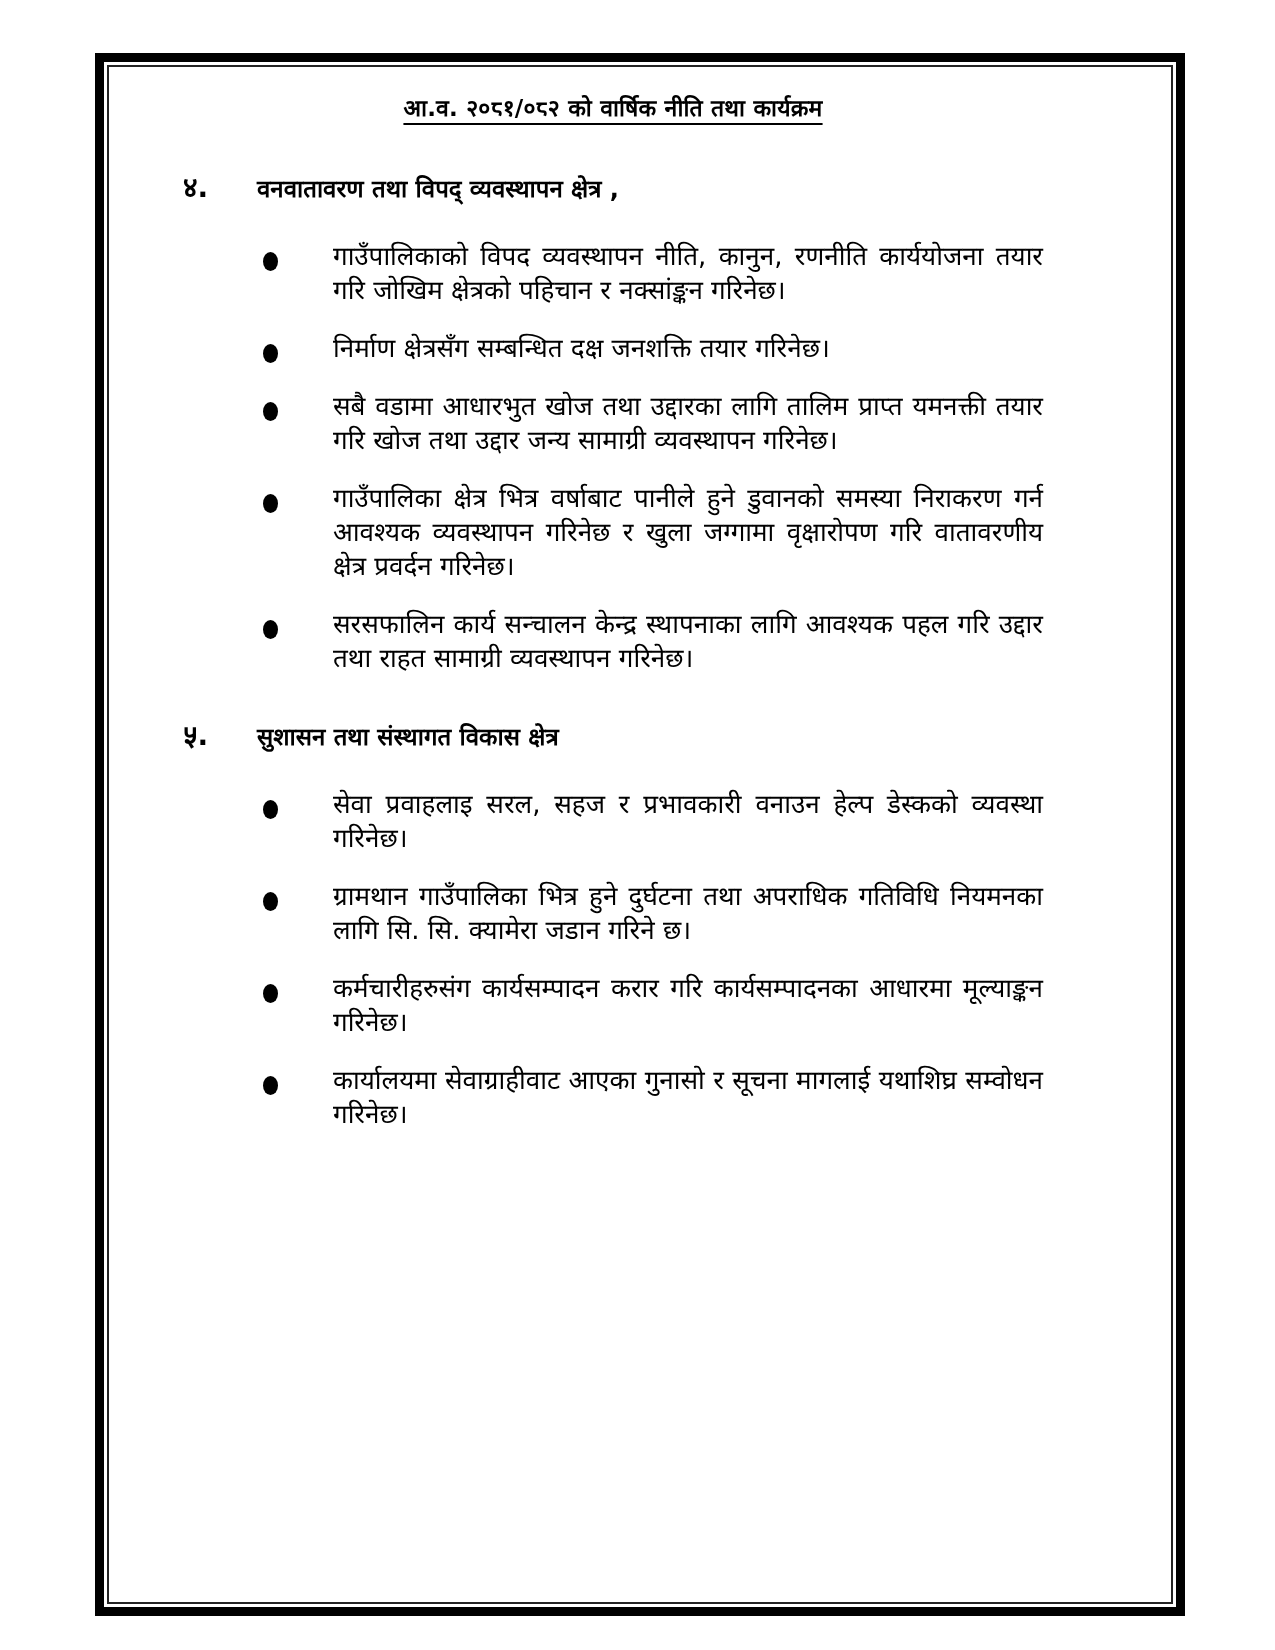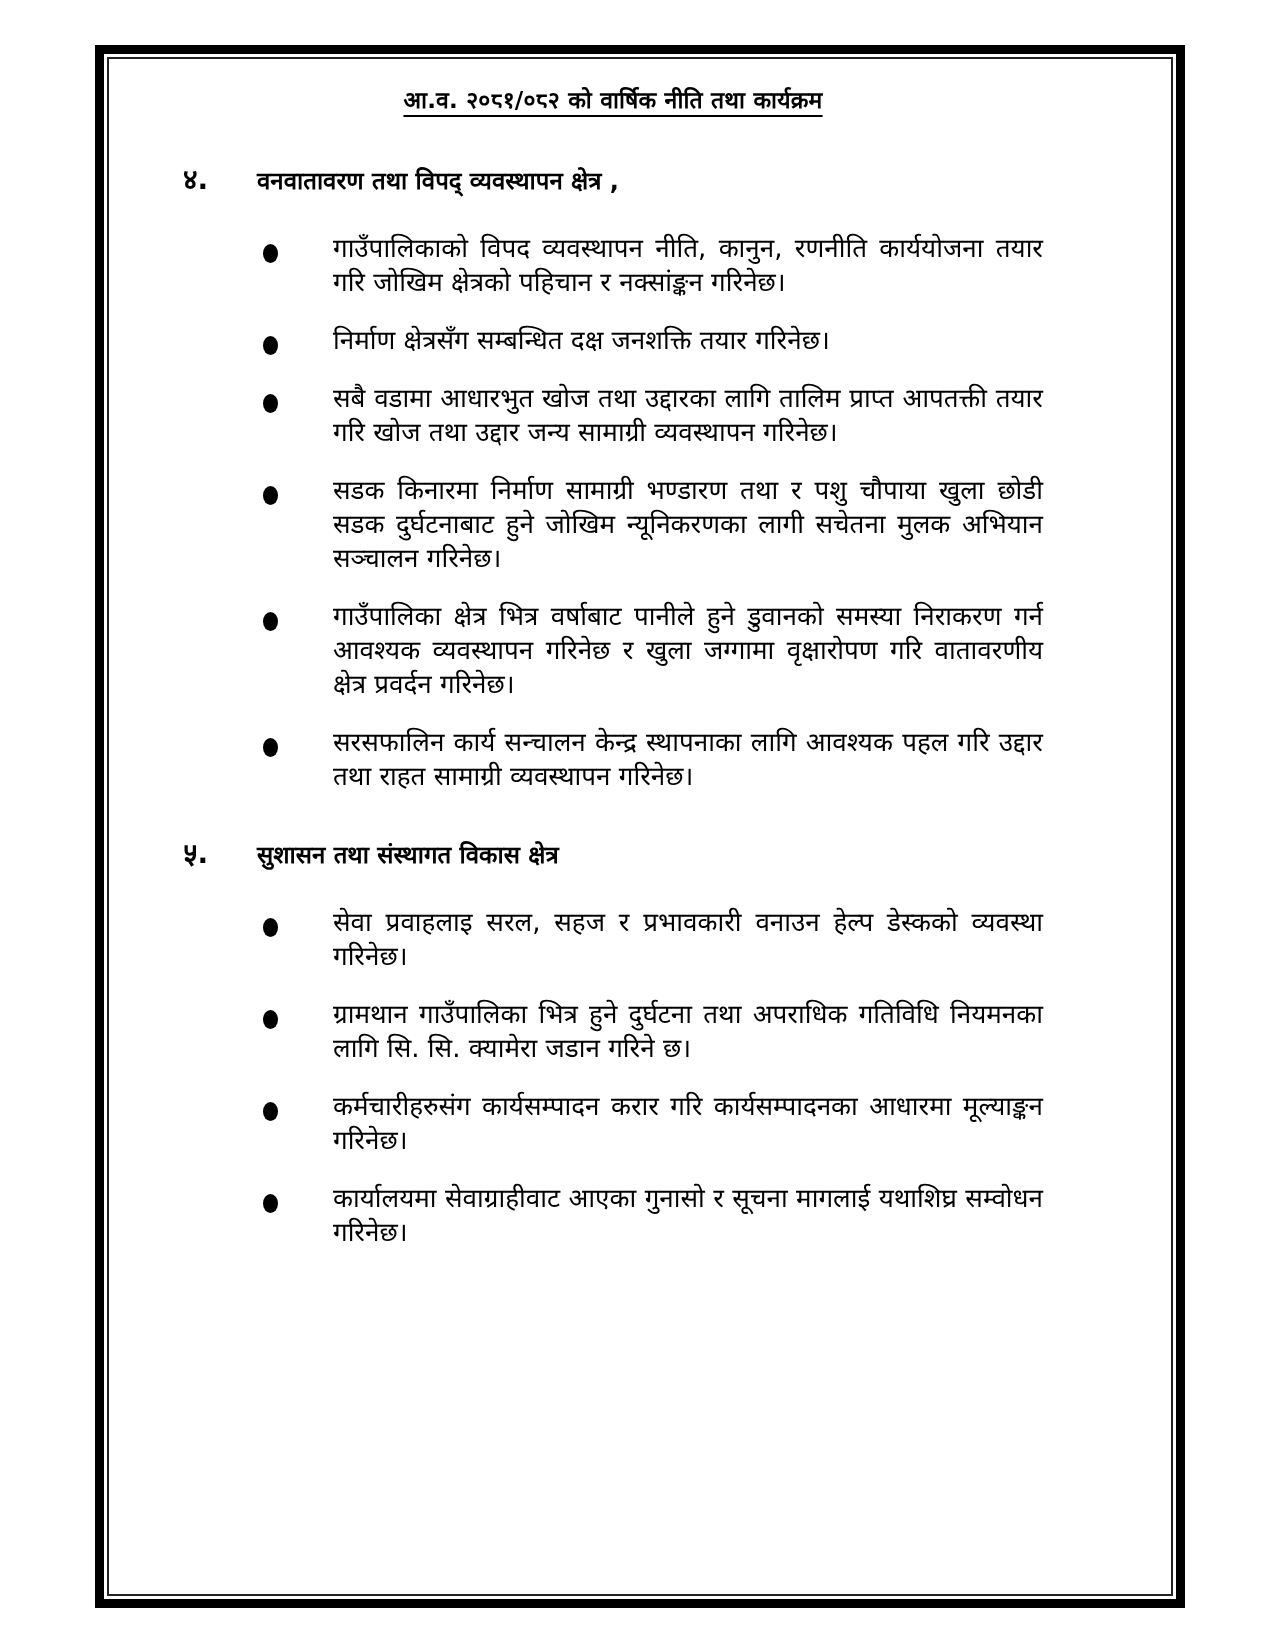--- a/index.html
+++ b/index.html
@@ -1,20 +1,20 @@
 <!DOCTYPE html>
 <html lang="ne"><head>
 <meta charset="utf-8">
 <style>
   * { margin:0; padding:0; box-sizing:border-box; }
   html,body { width:1275px; height:1650px; background:#ffffff; overflow:hidden; }
   body { font-family:"DejaVu Sans","Liberation Serif",sans-serif; color:#000; }
 
   .frame-outer{
-    position:absolute; left:95px; top:45px; width:1090px; height:1563px;
+    position:absolute; left:95px; top:53px; width:1090px; height:1563px;
     border:9px solid #000; background:#fff;
   }
   .frame-inner{
     position:absolute; left:3px; top:3px; right:3px; bottom:3px;
     border:2px solid #242424;
     display:flex; flex-direction:column;
     padding:24px 128px 12px 74px;
   }
 
   .doc-header{ text-align:center; margin-bottom:30px; }
@@ -69,27 +69,21 @@
       <div class="bullet-item">
         <span class="bullet-dot">
             <i></i>
           </span>
         <p class="bullet-text">निर्माण क्षेत्रसँग सम्बन्धित दक्ष जनशक्ति तयार गरिनेछ।</p>
       </div>
       <div class="bullet-item">
         <span class="bullet-dot">
             <i></i>
           </span>
-        <p class="bullet-text">सबै वडामा आधारभुत खोज तथा उद्दारका लागि तालिम प्राप्त आपतक्ती तयार गरि खोज तथा उद्दार जन्य सामाग्री व्यवस्थापन गरिनेछ।</p>
-      </div>
-      <div class="bullet-item">
-        <span class="bullet-dot">
-            <i></i>
-          </span>
-        <p class="bullet-text">सडक किनारमा निर्माण सामाग्री भण्डारण तथा र पशु चौपाया खुला छोडी सडक दुर्घटनाबाट हुने जोखिम न्यूनिकरणका लागी सचेतना मुलक अभियान सञ्चालन गरिनेछ।</p>
+        <p class="bullet-text">सबै वडामा आधारभुत खोज तथा उद्दारका लागि तालिम प्राप्त यमनक्ती तयार गरि खोज तथा उद्दार जन्य सामाग्री व्यवस्थापन गरिनेछ।</p>
       </div>
       <div class="bullet-item">
         <span class="bullet-dot">
             <i></i>
           </span>
         <p class="bullet-text">गाउँपालिका क्षेत्र भित्र वर्षाबाट पानीले हुने डुवानको समस्या निराकरण गर्न आवश्यक व्यवस्थापन गरिनेछ र खुला जग्गामा वृक्षारोपण गरि वातावरणीय क्षेत्र प्रवर्दन गरिनेछ।</p>
       </div>
       <div class="bullet-item">
         <span class="bullet-dot">
             <i></i>

